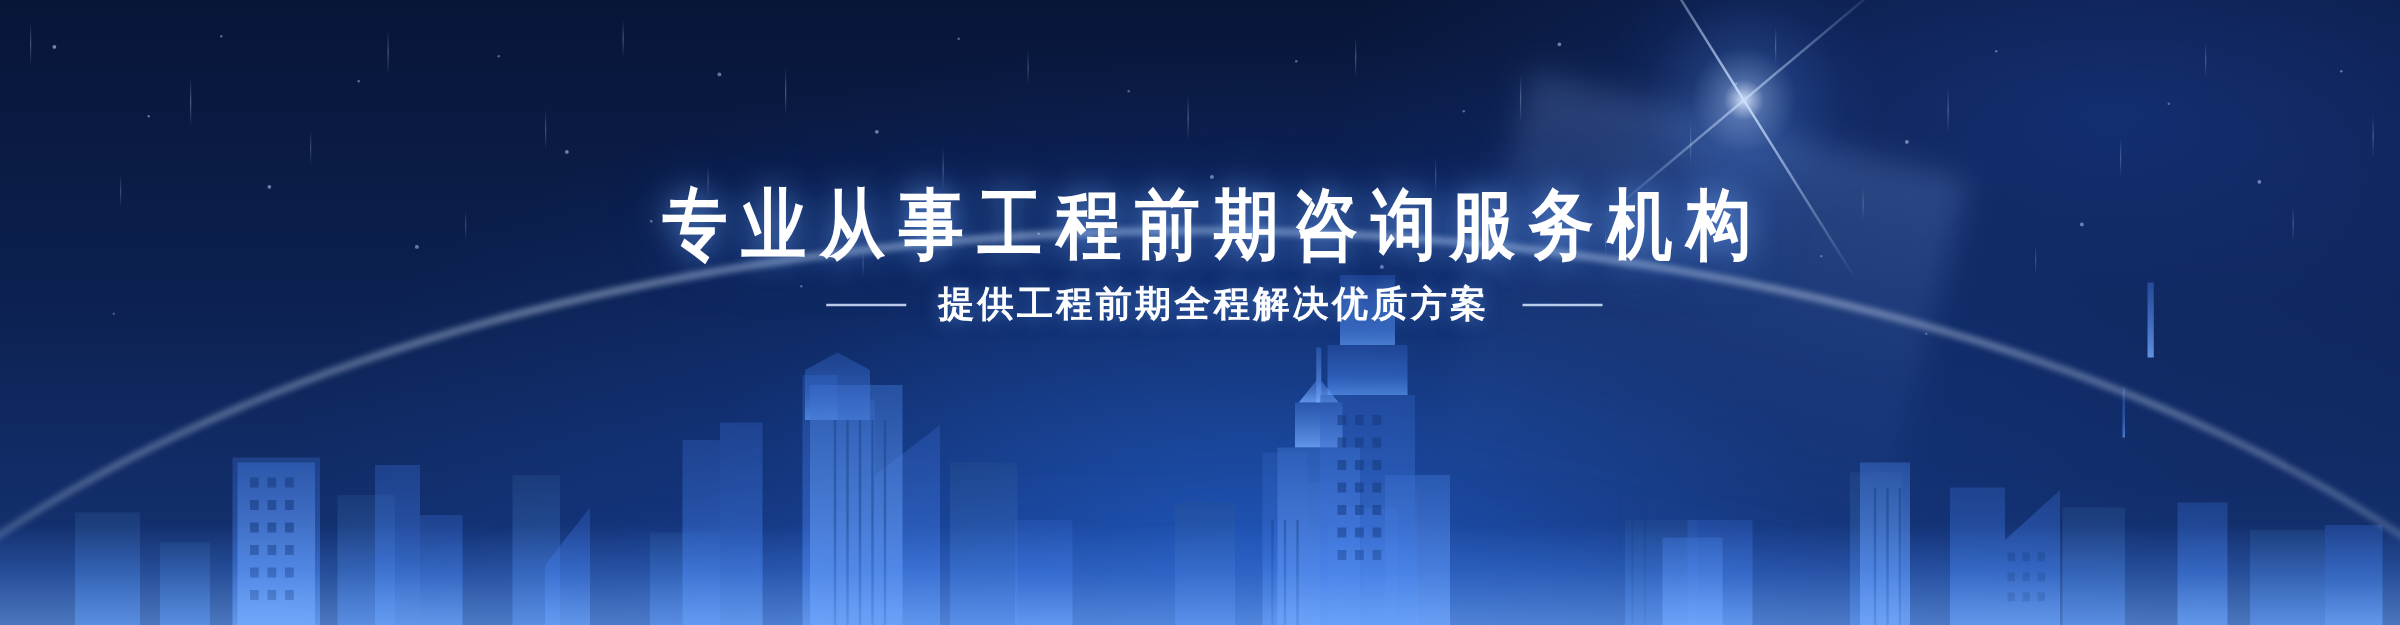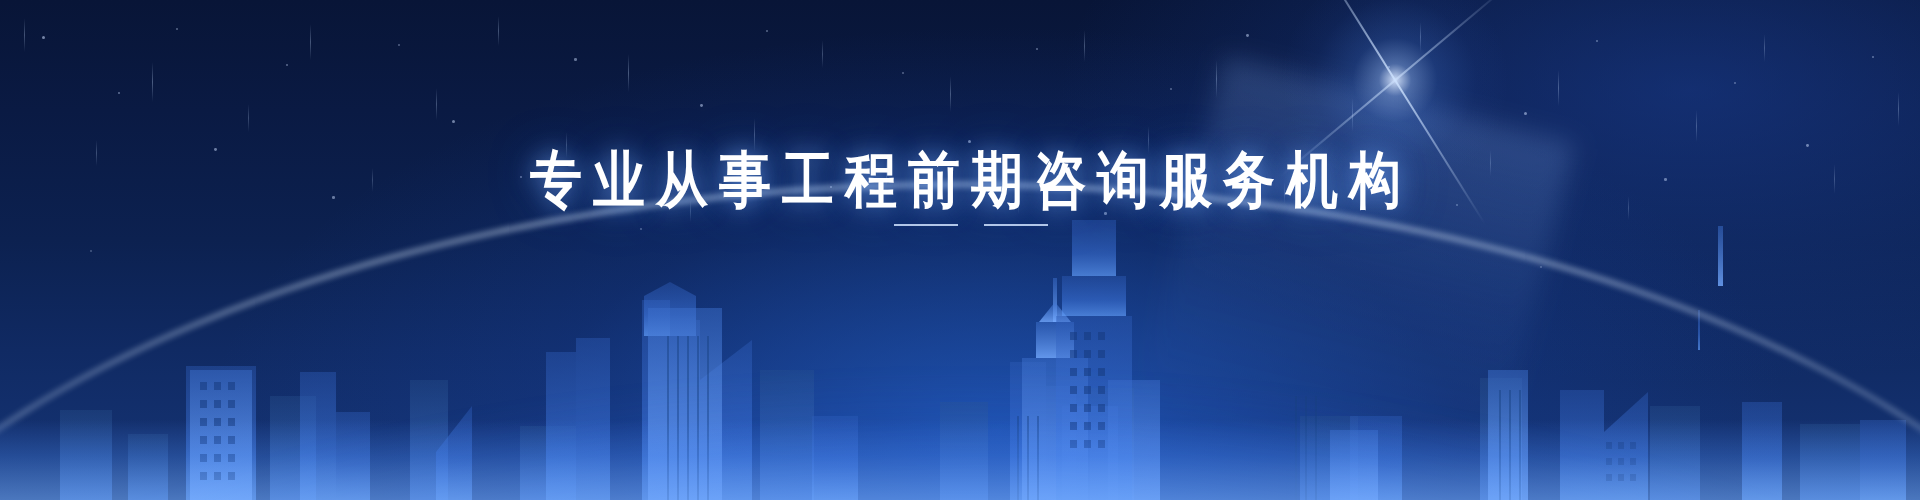--- a/index.html
+++ b/index.html
@@ -406,18 +406,19 @@
   <div class="arc"></div>
   <div class="arc-edge"></div>
   <div class="arc-bottom"></div>
 
   <div class="content">
 
     <h1 class="title">专业从事工程前期咨询服务机构</h1>
 
     <div class="subtitle-row">
       <span class="rule"></span>
+      <span class="subtitle">提供工程前期全程解决优质方案</span>
       <span class="rule"></span>
     </div>
 
   </div>
 
 </div>
 
 </body></html>

